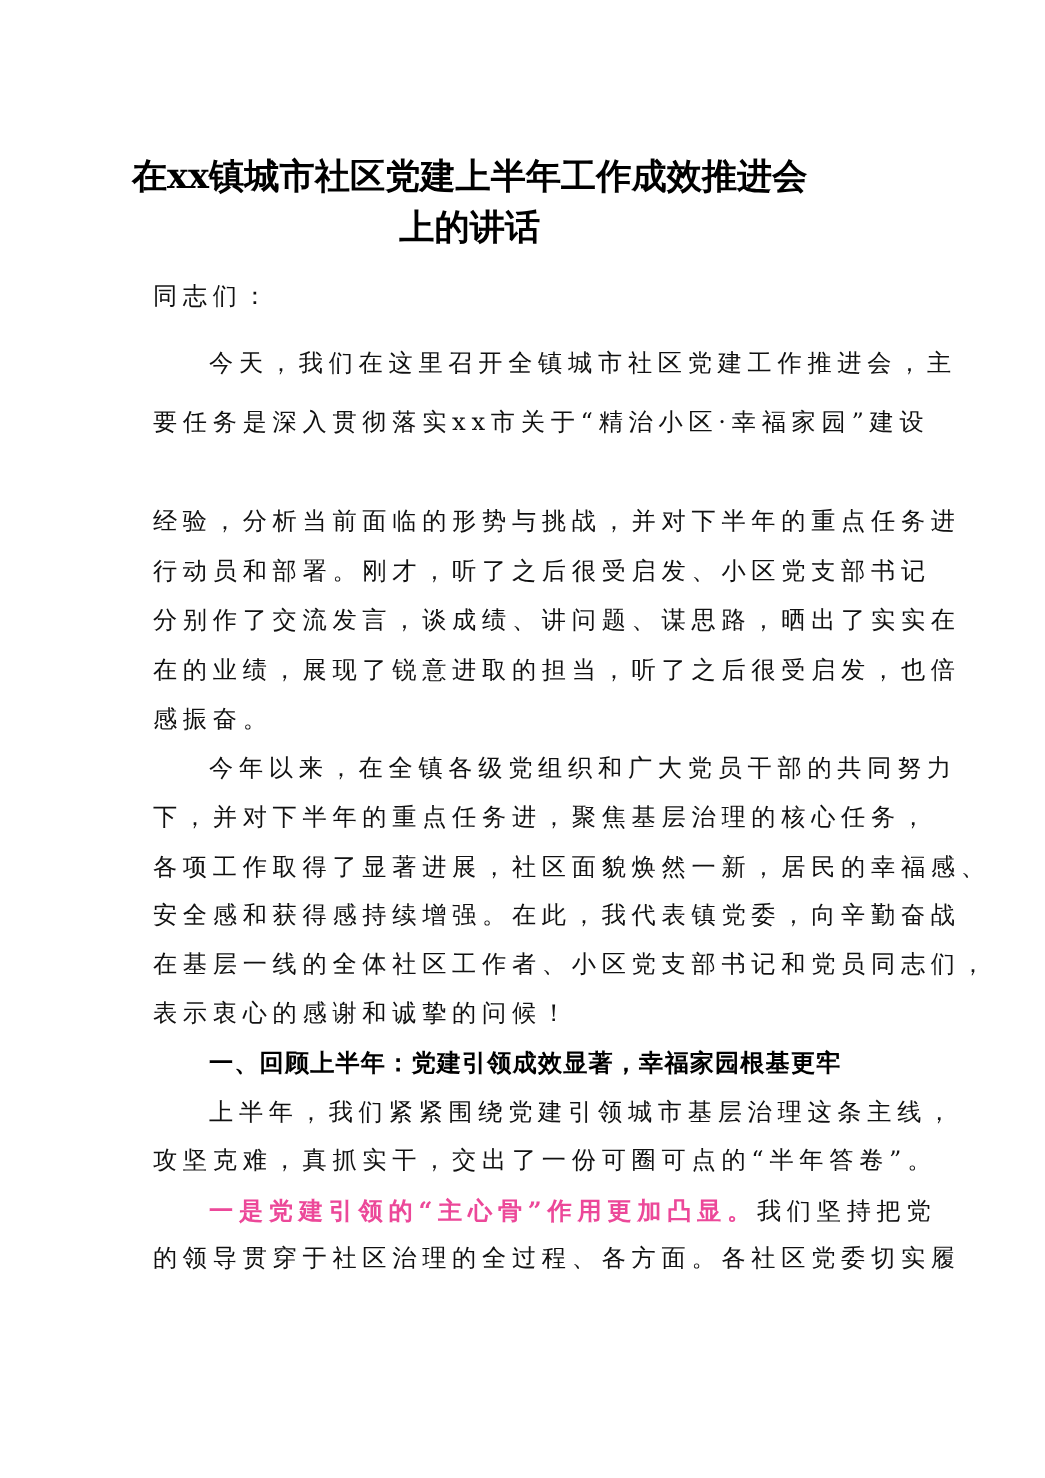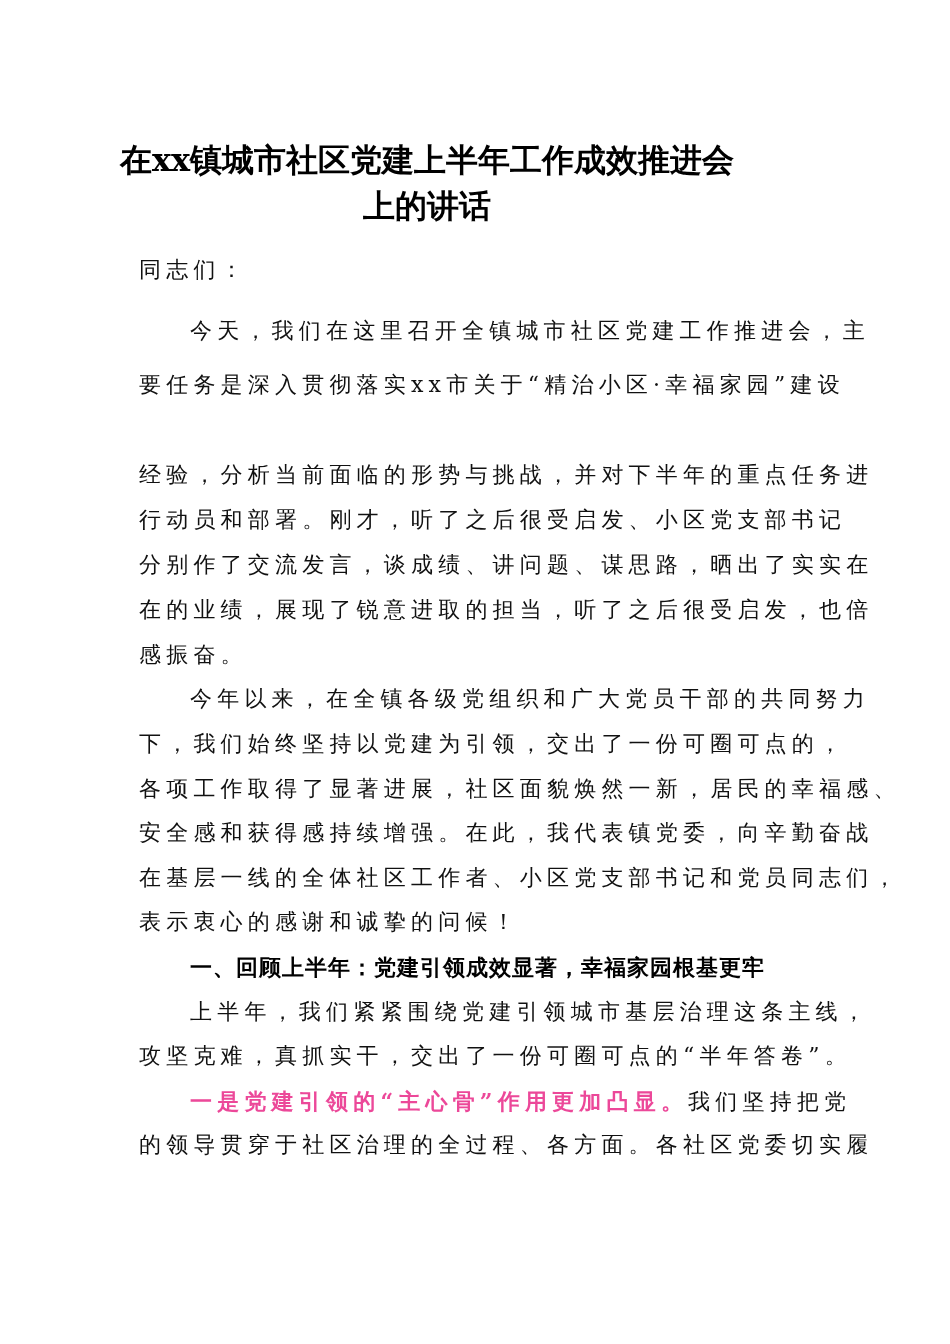--- a/index.html
+++ b/index.html
@@ -26,21 +26,21 @@
 
   <div class="line indent" style="top:316px;">今天，我们在这里召开全镇城市社区党建工作推进会，主</div>
   <div class="line" style="top:370px;">要任务是深入贯彻落实xx市关于“精治小区·幸福家园”建设</div>
   <div class="line" style="top:460px;">经验，分析当前面临的形势与挑战，并对下半年的重点任务进</div>
   <div class="line" style="top:505px;">行动员和部署。刚才，听了之后很受启发、小区党支部书记</div>
   <div class="line" style="top:550px;">分别作了交流发言，谈成绩、讲问题、谋思路，晒出了实实在</div>
   <div class="line" style="top:595px;">在的业绩，展现了锐意进取的担当，听了之后很受启发，也倍</div>
   <div class="line" style="top:640px;">感振奋。</div>
 
   <div class="line indent" style="top:684px;">今年以来，在全镇各级党组织和广大党员干部的共同努力</div>
-  <div class="line" style="top:729px;">下，我们始终坚持以党建为引领，交出了一份可圈可点的，</div>
+  <div class="line" style="top:729px;">下，并对下半年的重点任务进，聚焦基层治理的核心任务，</div>
   <div class="line" style="top:774px;">各项工作取得了显著进展，社区面貌焕然一新，居民的幸福感、</div>
   <div class="line" style="top:818px;">安全感和获得感持续增强。在此，我代表镇党委，向辛勤奋战</div>
   <div class="line" style="top:863px;">在基层一线的全体社区工作者、小区党支部书记和党员同志们，</div>
   <div class="line indent heading" style="top:953px;">一、回顾上半年：党建引领成效显著，幸福家园根基更牢</div>
 
   <div class="line" style="top:907px;">表示衷心的感谢和诚挚的问候！</div>
 
   <div class="line indent" style="top:997px;">上半年，我们紧紧围绕党建引领城市基层治理这条主线，</div>
   <div class="line" style="top:1041px;">攻坚克难，真抓实干，交出了一份可圈可点的“半年答卷”。</div>
 

